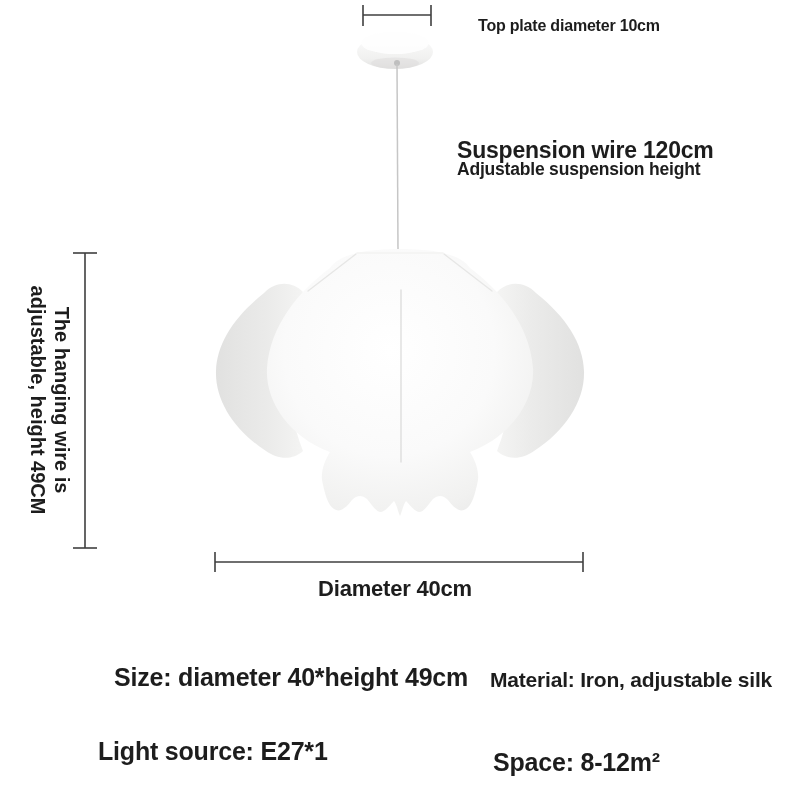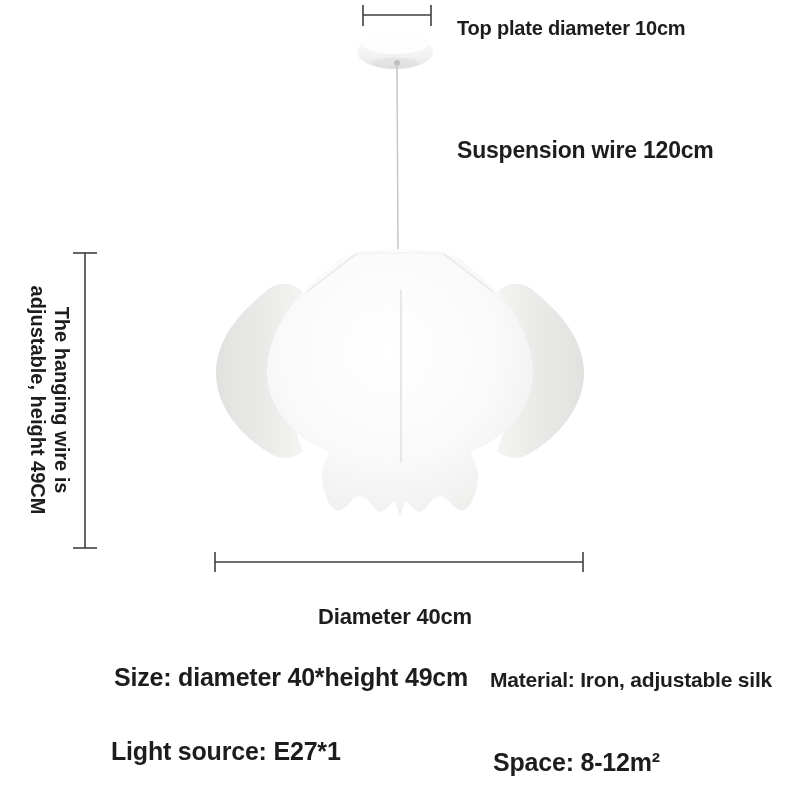--- a/index.html
+++ b/index.html
@@ -1,31 +1,31 @@
 <!DOCTYPE html>
 <html><head>
 <meta charset="utf-8">
 <style>
   html,body{margin:0;padding:0;background:#ffffff;}
   body{font-family:"Liberation Sans",sans-serif;font-weight:700;color:#1d1d1d;}
   .canvas{position:relative;width:800px;height:800px;background:#ffffff;overflow:hidden;}
   .illustration{position:absolute;left:0;top:0;width:800px;height:800px;}
   .label{position:absolute;white-space:nowrap;letter-spacing:-0.2px;}
-  .lbl-top-plate{left:457px;top:17px;font-size:20px;}
+  .lbl-top-plate{left:478px;top:17px;font-size:16px;}
   .lbl-susp-title{left:457px;top:122px;font-size:23px;margin-top:15px;}
   .lbl-susp-sub{left:457px;top:159px;font-size:17.5px;}
-  .lbl-diameter{left:195px;top:576px;width:400px;text-align:center;font-size:22px;margin-top:28px;}
+  .lbl-diameter{left:195px;top:576px;width:400px;text-align:center;font-size:22px;}
   .vertical-label{
     position:absolute;left:-90px;top:376px;width:280px;height:48px;
     transform:rotate(90deg);transform-origin:center center;
     text-align:center;font-size:20px;line-height:24px;white-space:nowrap;
   }
   .spec-size{left:114px;top:663px;font-size:25px;}
   .spec-material{left:490px;top:668px;font-size:21px;}
-  .spec-light{left:111px;top:737px;font-size:25px;}
+  .spec-light{left:98px;top:737px;font-size:25px;}
   .spec-space{left:493px;top:736px;font-size:25px;margin-top:12px;}
 </style>
 </head>
 <body>
 
 <div class="canvas">
 
   <svg class="illustration" viewBox="0 0 800 800">
     <defs>
       <radialGradient id="bodyGrad" cx="46%" cy="38%" r="72%">
@@ -102,20 +102,21 @@
       <line x1="215" y1="562" x2="583" y2="562"></line>
       <line x1="215" y1="552" x2="215" y2="572"></line>
       <line x1="583" y1="552" x2="583" y2="572"></line>
     </g>
   </svg>
 
   <div class="label lbl-top-plate">Top plate diameter 10cm</div>
 
   <div class="label lbl-susp-title">Suspension wire 120cm</div>
 
+  <div class="label lbl-susp-sub">Adjustable suspension height</div>
 
   <div class="vertical-label">
     <div>The hanging wire is</div>
     <div>adjustable, height 49CM</div>
   </div>
 
   <div class="label lbl-diameter">Diameter 40cm</div>
 
   <div class="label spec-size">Size: diameter 40*height 49cm</div>
 

